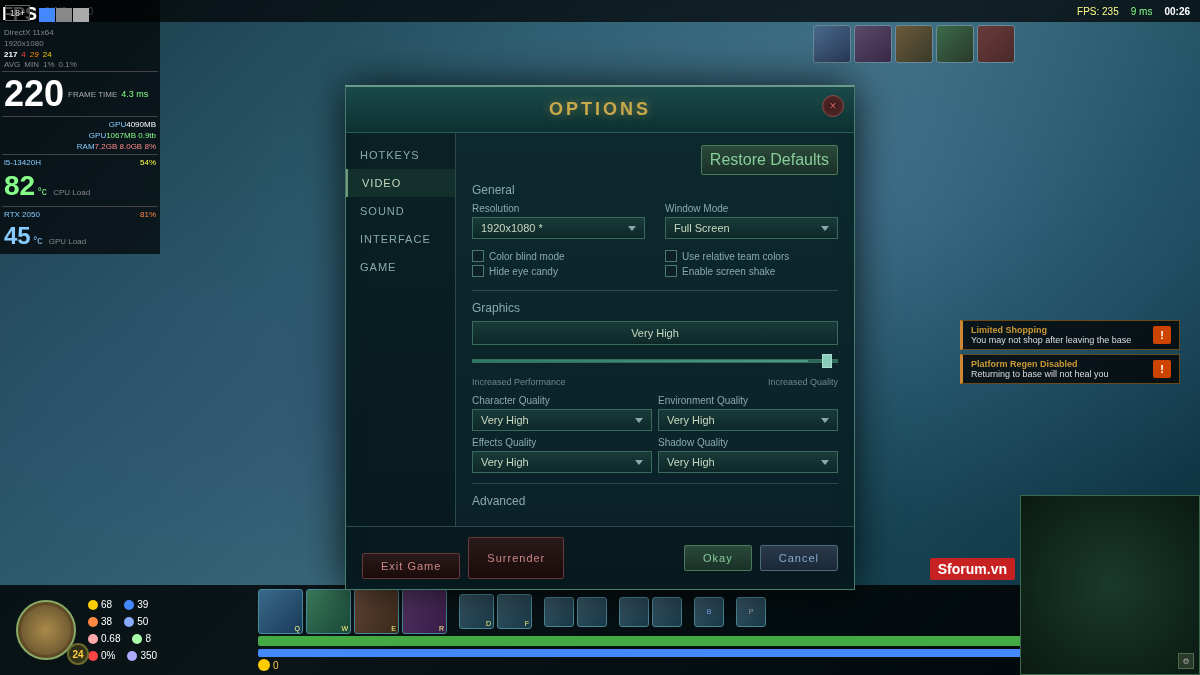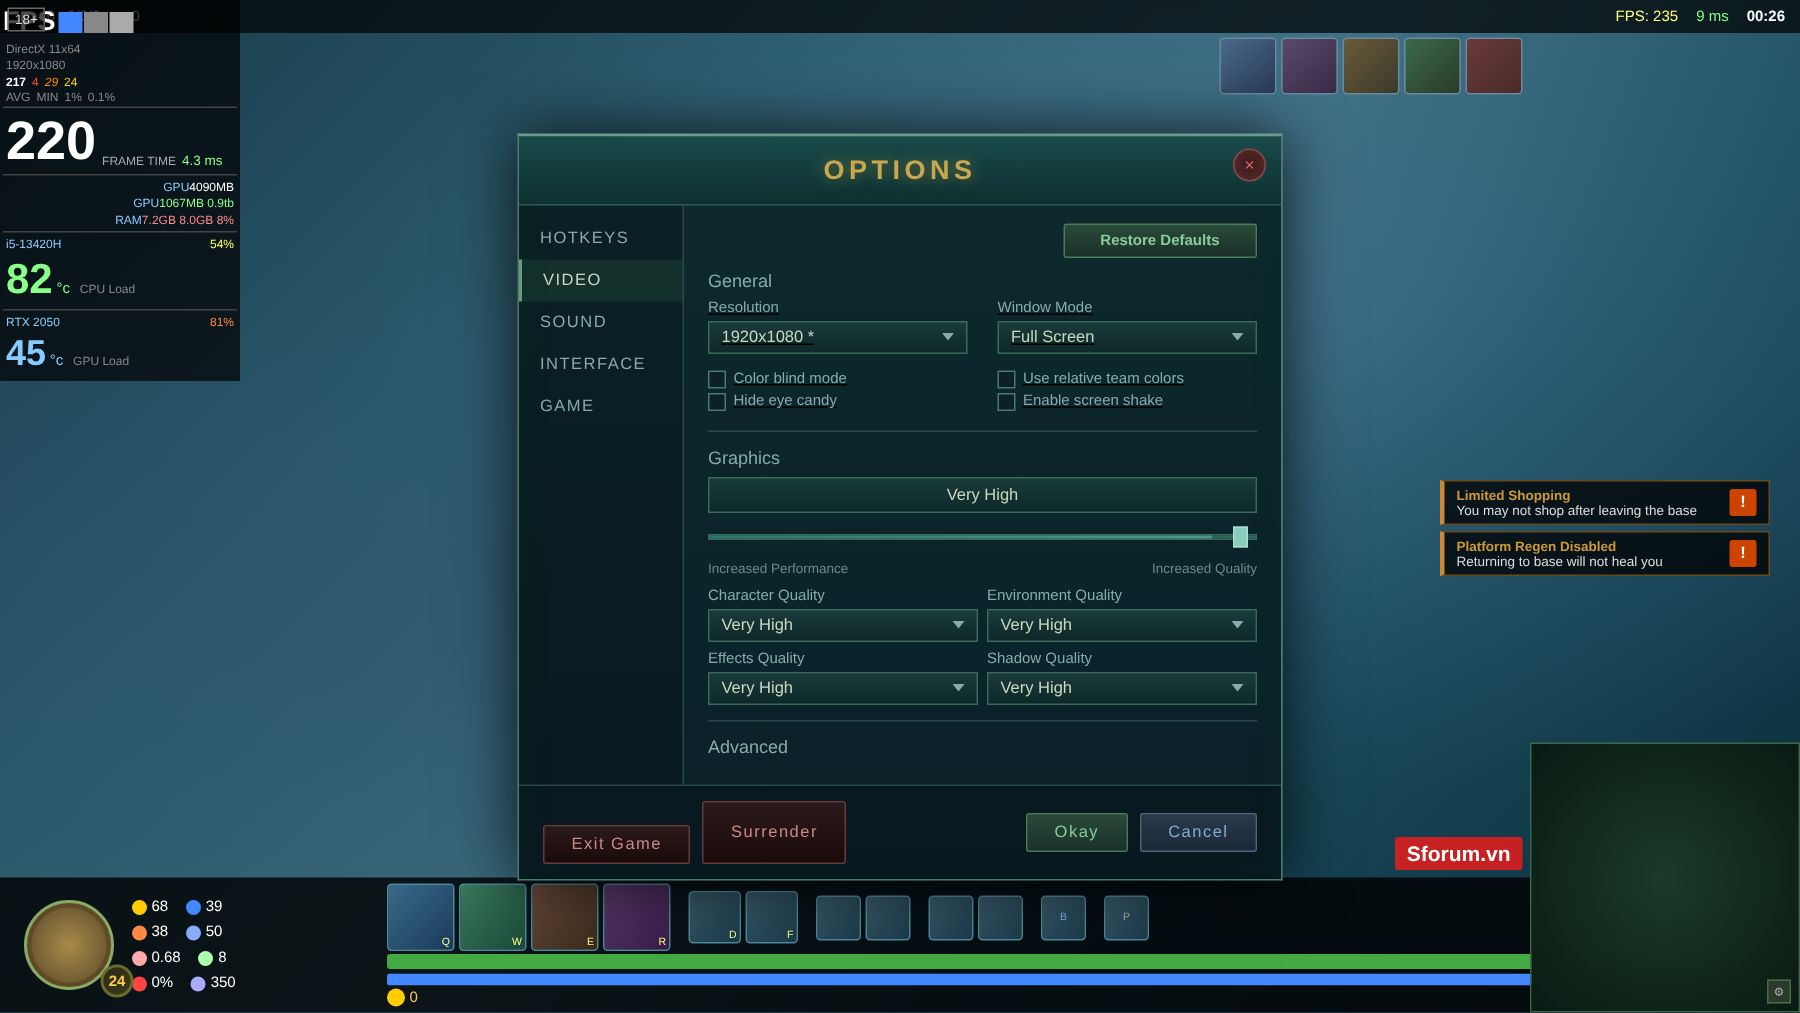--- a/index.html
+++ b/index.html
@@ -331,41 +331,39 @@
       flex: 1;
       padding: 12px 16px;
       overflow-y: auto;
     }
     .dialog-top-row {
       display: flex;
       justify-content: flex-end;
       margin-bottom: 8px;
     }
     .btn-restore {
-      padding: 5px 24px;
+      padding: 5px 8px;
       background: linear-gradient(180deg, #2a4a3a, #1a3028);
       border: 1px solid #4a7a5a;
       color: #88cc99;
-      font-size: 10px;
+      font-size: 16px;
       cursor: pointer;
       border-radius: 2px;
-      font-weight: bold;
     }
     .section-title {
       font-size: 12px;
       color: #88aaaa;
       margin: 8px 0 6px 0;
       font-weight: normal;
     }
     .two-col {
       display: grid;
       grid-template-columns: 1fr 1fr;
       gap: 20px;
       margin-bottom: 8px;
-      text-decoration: underline;
     }
     .field-group { display: flex; flex-direction: column; gap: 3px; }
     .field-label { font-size: 10px; color: #88aaaa; }
     .select-box {
       background: linear-gradient(180deg, #1a3a3a, #0d2828);
       border: 1px solid #3a6a5a;
       color: #c8d8c0;
       font-size: 11px;
       padding: 4px 8px;
       display: flex;
@@ -572,21 +570,21 @@
     <span class="fps-pct1"><span>29</span></span>
     <span class="fps-pct01"><span>24</span></span>
   </div>
   <div class="fps-stats" style="padding:0 2px;">
     <span style="color:#888;">AVG</span>
     <span style="color:#888;">MIN</span>
     <span style="color:#888;">1%</span>
     <span style="color:#888;">0.1%</span>
   </div>
   <div class="fps-divider"></div>
-  <div style="display:flex;align-items:flex-end;gap:4px;padding:2px;">
+  <div style="display:flex;align-items:center;gap:4px;padding:2px;">
     <span class="fps-big">220</span>
     <span class="fps-frametime">FRAME TIME</span>
     <span class="fps-ft-val">4.3 ms</span>
   </div>
   <div class="fps-divider"></div>
   <div class="hw-row">
     <span class="hw-label">GPU</span>
     <span class="hw-val">
       <span>4090</span><span>MB</span>
     </span>

